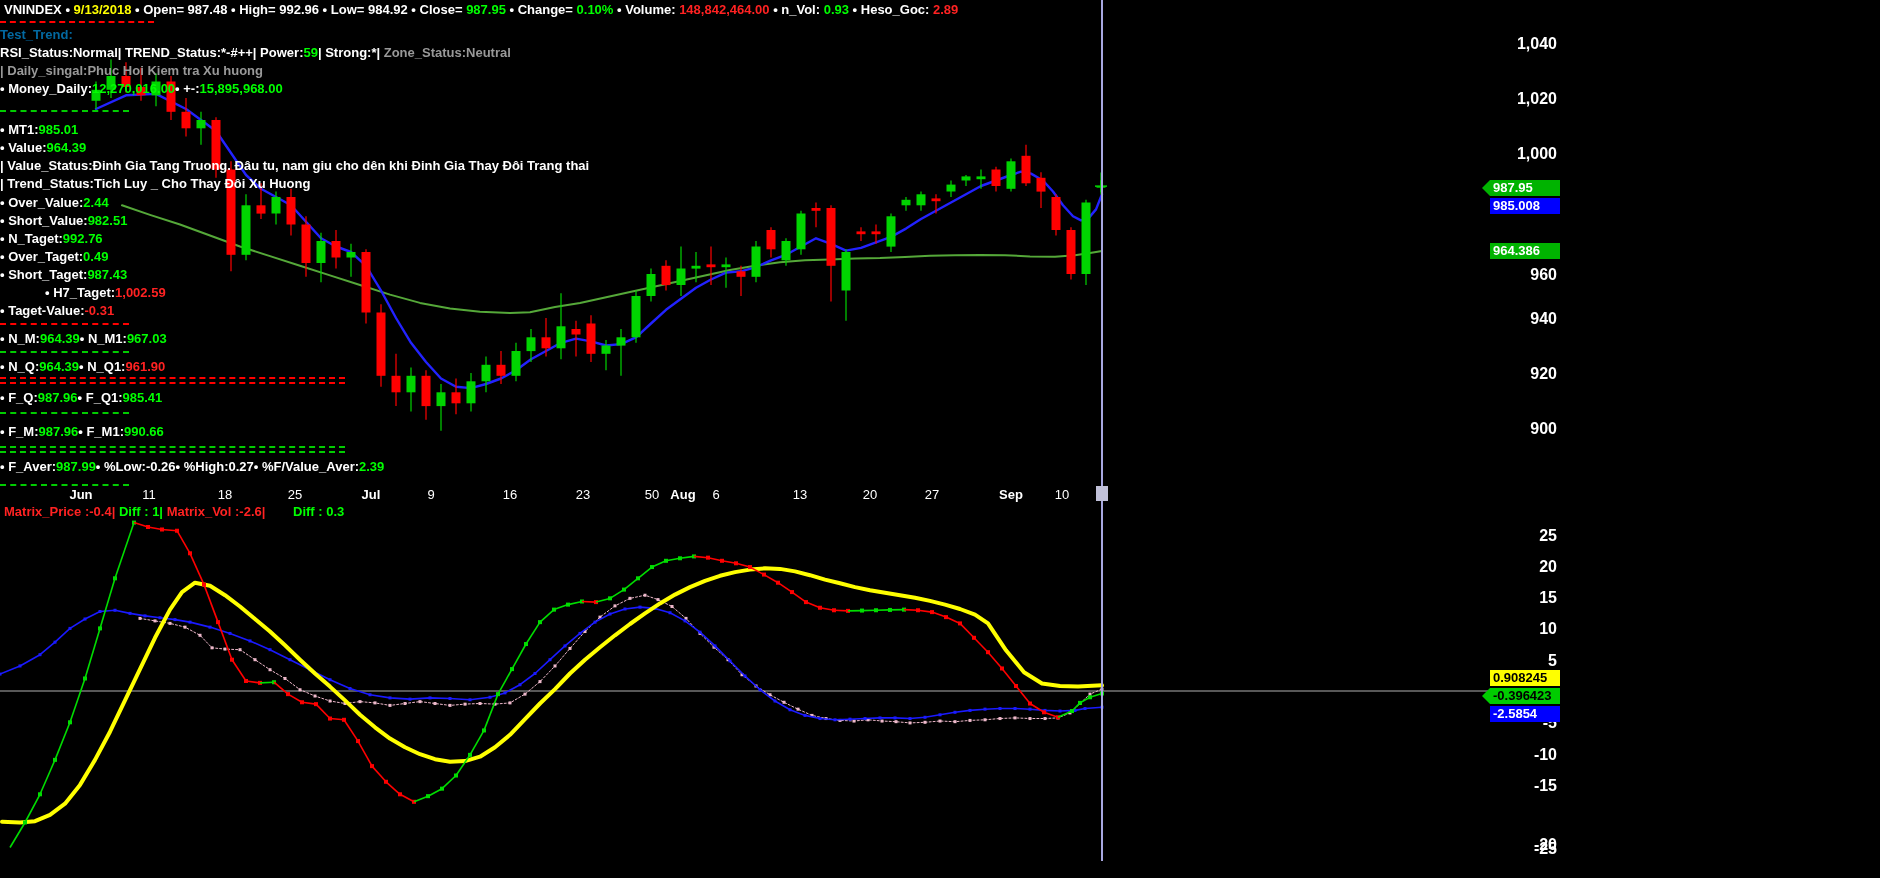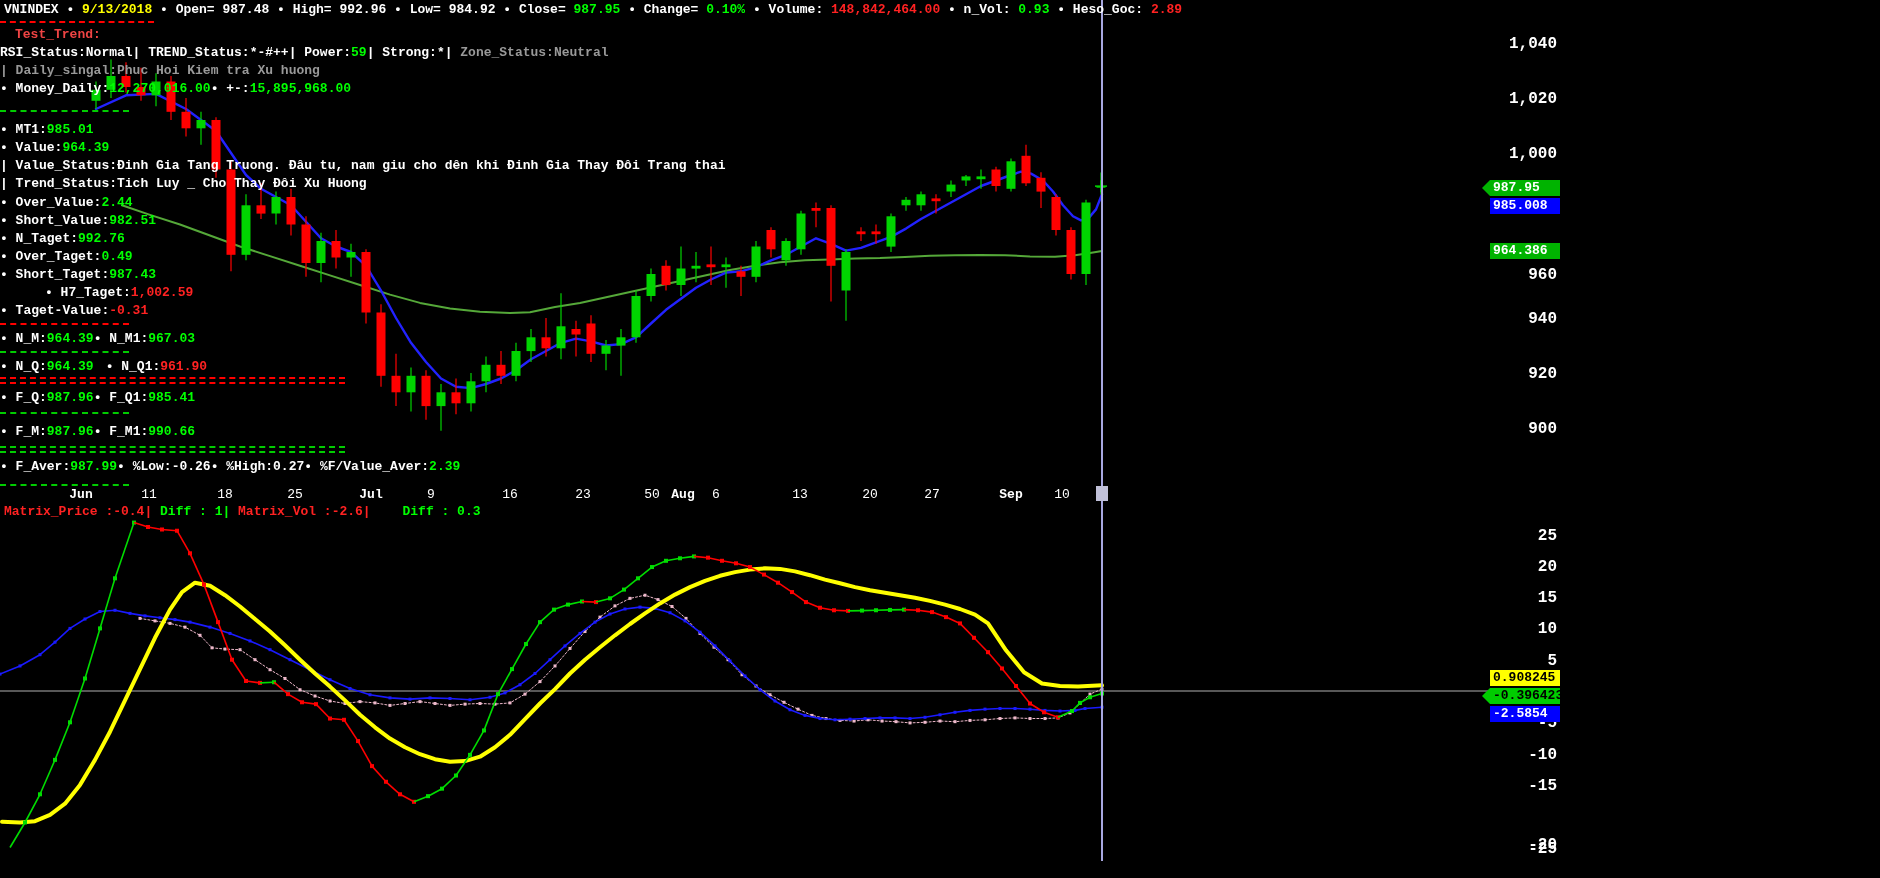--- a/index.html
+++ b/index.html
@@ -1,17 +1,17 @@
 <!DOCTYPE html>
 <html><head>
 <meta charset="utf-8">
 <style>
   html,body{margin:0;padding:0;background:#000;}
   #app{position:relative;width:1560px;height:878px;background:#000;overflow:hidden;
-       font-family:Liberation Mono, monospace;}
+       font-family:Liberation Sans, sans-serif;}
   #chart-svg{position:absolute;left:0;top:0;}
   .hud{position:absolute;white-space:nowrap;font-size:13px;line-height:15px;}
   #top-bar{left:4px;top:2px;font-weight:bold;}
   #left-block{left:4px;top:0;width:600px;}
   .tline{position:absolute;left:0;white-space:nowrap;font-size:13px;line-height:15px;font-weight:bold;}
   .sep{position:absolute;left:0;height:0;border-top:2px dashed #f00;}
   .sep.dbl{height:3px;border-bottom:2px dashed #f00;}
   .xlab{position:absolute;transform:translateX(-50%);color:#fff;font-size:13px;font-weight:bold;top:0;}
   .ytick{position:absolute;right:3px;width:70px;text-align:right;color:#fff;font-size:16px;font-weight:bold;}
   .tag{position:absolute;right:0;width:70px;height:16px;line-height:16px;font-size:13px;font-weight:bold;
@@ -464,40 +464,40 @@
       <line x1="1101" y1="172.4" x2="1101" y2="194.5" stroke="#00d400" stroke-width="1.2"></line>
       <rect x="1096.5" y="186.1" width="9" height="1.6" fill="#00d400"></rect>
       <line x1="1095" y1="186.13749999999987" x2="1107" y2="186.13749999999987" stroke="#00d400" stroke-width="1.5"></line>
       <line x1="1101" y1="180.13749999999987" x2="1101" y2="192.13749999999987" stroke="#00d400" stroke-width="1.5"></line>
       <line x1="1102" y1="0" x2="1102" y2="861" stroke="#a8a8e0" stroke-width="2"></line>
       <rect x="1096" y="486" width="12" height="15" fill="#c0c0d8"></rect>
     </svg>
   <div id="top-bar" class="hud"><span style="color: rgb(255, 255, 255);">VNINDEX</span><span style="color: rgb(255, 255, 255);"> • </span><span style="color: rgb(255, 255, 0);">9/13/2018</span><span style="color: rgb(255, 255, 255);"> • Open= 987.48 • High= 992.96 • Low= 984.92 • Close= </span><span style="color: rgb(0, 255, 0);">987.95</span><span style="color: rgb(255, 255, 255);"> • Change= </span><span style="color: rgb(0, 255, 0);">0.10%</span><span style="color: rgb(255, 255, 255);"> • Volume: </span><span style="color: rgb(255, 34, 34);">148,842,464.00</span><span style="color: rgb(255, 255, 255);"> • n_Vol: </span><span style="color: rgb(0, 255, 0);">0.93</span><span style="color: rgb(255, 255, 255);"> • Heso_Goc: </span><span style="color: rgb(255, 34, 34);">2.89</span></div>
   <div id="left-block">
       <div class="sep" style="top: 21px; width: 154px; border-top-color: rgb(255, 0, 0);"></div>
-      <div class="tline" style="top: 27px;"><span style="color: #ef4444; padding-left: 15px;">Test_Trend:</span></div>
+      <div class="tline" style="top: 27px;"><span style="color: #0369a1;">Test_Trend:</span></div>
       <div class="tline" style="top: 45px;"><span style="color: rgb(255, 255, 255);">RSI_Status:Normal| TREND_Status:*-#++| Power:</span><span style="color: rgb(0, 255, 0);">59</span><span style="color: rgb(255, 255, 255);">| Strong:*| </span><span style="color: rgb(153, 153, 153);">Zone_Status:Neutral</span></div>
       <div class="tline" style="top: 63px;"><span style="color: rgb(153, 153, 153);">| Daily_singal:Phuc Hoi Kiem tra Xu huong</span></div>
       <div class="tline" style="top: 81px;"><span style="color: rgb(255, 255, 255);">• Money_Daily:</span><span style="color: rgb(0, 255, 0);">12,270,016.00</span><span style="color: rgb(255, 255, 255);">• +-:</span><span style="color: rgb(0, 255, 0);">15,895,968.00</span></div>
       <div class="sep" style="top: 110px; width: 129px; border-top-color: rgb(0, 204, 0);"></div>
       <div class="tline" style="top: 122px;"><span style="color: rgb(255, 255, 255);">• MT1:</span><span style="color: rgb(0, 255, 0);">985.01</span></div>
       <div class="tline" style="top: 140px;"><span style="color: rgb(255, 255, 255);">• Value:</span><span style="color: rgb(0, 255, 0);">964.39</span></div>
       <div class="tline" style="top: 158px;"><span style="color: rgb(255, 255, 255);">| Value_Status:Đinh Gia Tang Truong. Đâu tu, nam giu cho dên khi Đinh Gia Thay Đôi Trang thai</span></div>
       <div class="tline" style="top: 176px;"><span style="color: rgb(255, 255, 255);">| Trend_Status:Tich Luy _ Cho Thay Đôi Xu Huong</span></div>
       <div class="tline" style="top: 195px;"><span style="color: rgb(255, 255, 255);">• Over_Value:</span><span style="color: rgb(0, 255, 0);">2.44</span></div>
       <div class="tline" style="top: 213px;"><span style="color: rgb(255, 255, 255);">• Short_Value:</span><span style="color: rgb(0, 255, 0);">982.51</span></div>
       <div class="tline" style="top: 231px;"><span style="color: rgb(255, 255, 255);">• N_Taget:</span><span style="color: rgb(0, 255, 0);">992.76</span></div>
       <div class="tline" style="top: 249px;"><span style="color: rgb(255, 255, 255);">• Over_Taget:</span><span style="color: rgb(0, 255, 0);">0.49</span></div>
       <div class="tline" style="top: 267px;"><span style="color: rgb(255, 255, 255);">• Short_Taget:</span><span style="color: rgb(0, 255, 0);">987.43</span></div>
       <div class="tline" style="top: 285px;"><span style="color: rgb(255, 255, 255); margin-left: 45px;">• H7_Taget:</span><span style="color: rgb(255, 34, 34);">1,002.59</span></div>
       <div class="tline" style="top: 303px;"><span style="color: rgb(255, 255, 255);">• Taget-Value:</span><span style="color: rgb(255, 34, 34);">-0.31</span></div>
       <div class="sep" style="top: 323px; width: 129px; border-top-color: rgb(255, 0, 0);"></div>
       <div class="tline" style="top: 331px;"><span style="color: rgb(255, 255, 255);">• N_M:</span><span style="color: rgb(0, 255, 0);">964.39</span><span style="color: rgb(255, 255, 255);">• N_M1:</span><span style="color: rgb(0, 255, 0);">967.03</span></div>
       <div class="sep" style="top: 351px; width: 129px; border-top-color: rgb(0, 204, 0);"></div>
-      <div class="tline" style="top: 359px;"><span style="color: rgb(255, 255, 255);">• N_Q:</span><span style="color: rgb(0, 255, 0);">964.39</span><span style="color: rgb(255, 255, 255); padding-left: 12px;">• N_Q1:</span><span style="color: rgb(255, 34, 34);">961.90</span></div>
+      <div class="tline" style="top: 359px;"><span style="color: rgb(255, 255, 255);">• N_Q:</span><span style="color: rgb(0, 255, 0);">964.39</span><span style="color: rgb(255, 255, 255);">• N_Q1:</span><span style="color: rgb(255, 34, 34);">961.90</span></div>
       <div class="sep dbl" style="top: 377px; width: 345px; border-top-color: rgb(255, 0, 0); border-bottom-color: rgb(255, 0, 0);"></div>
       <div class="tline" style="top: 390px;"><span style="color: rgb(255, 255, 255);">• F_Q:</span><span style="color: rgb(0, 255, 0);">987.96</span><span style="color: rgb(255, 255, 255);">• F_Q1:</span><span style="color: rgb(0, 255, 0);">985.41</span></div>
       <div class="sep" style="top: 412px; width: 129px; border-top-color: rgb(0, 204, 0);"></div>
       <div class="tline" style="top: 424px;"><span style="color: rgb(255, 255, 255);">• F_M:</span><span style="color: rgb(0, 255, 0);">987.96</span><span style="color: rgb(255, 255, 255);">• F_M1:</span><span style="color: rgb(0, 255, 0);">990.66</span></div>
       <div class="sep dbl" style="top: 446px; width: 345px; border-top-color: rgb(0, 204, 0); border-bottom-color: rgb(0, 204, 0);"></div>
       <div class="tline" style="top: 459px;"><span style="color: rgb(255, 255, 255);">• F_Aver:</span><span style="color: rgb(0, 255, 0);">987.99</span><span style="color: rgb(255, 255, 255);">• %Low:-0.26</span><span style="color: rgb(255, 255, 255);">• %High:0.27</span><span style="color: rgb(255, 255, 255);">• %F/Value_Aver:</span><span style="color: rgb(0, 255, 0);">2.39</span></div>
       <div class="sep" style="top: 484px; width: 129px; border-top-color: rgb(0, 204, 0);"></div>
     </div>
   <div id="x-axis">
       <span class="xlab" style="left: 81px; top: 487px; font-weight: bold;">Jun</span>

